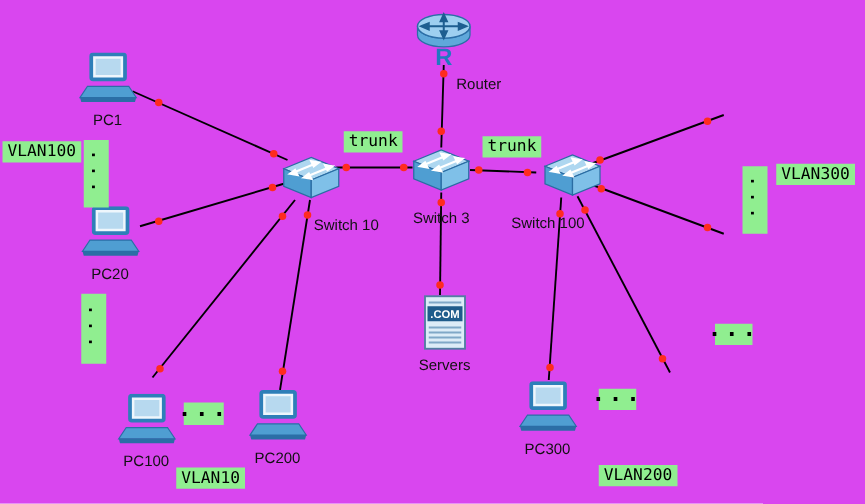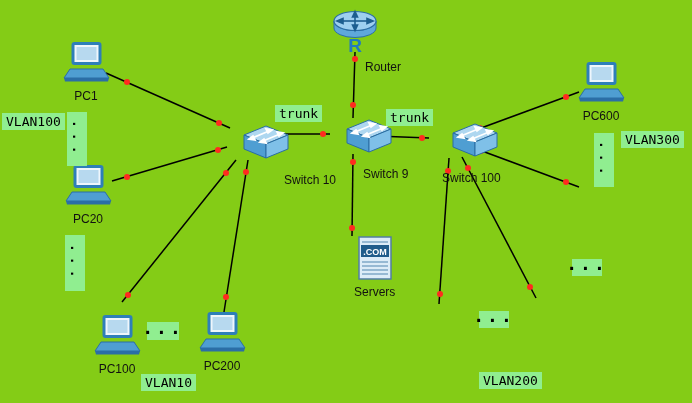--- a/index.html
+++ b/index.html
@@ -1,24 +1,24 @@
 <!DOCTYPE html>
 <html><head>
 <meta charset="utf-8">
 <style>
   * { margin:0; padding:0; box-sizing:border-box; }
   html,body { background:#fff; }
   body { font-family:"Liberation Sans", sans-serif; }
-  .canvas { position:relative; width:692px; height:403px; background:#84cc16; overflow:hidden; }
+  .canvas { position:relative; width:692px; height:403px; background:#d946ef; overflow:hidden; }
   .links { position:absolute; left:0; top:0; z-index:1; }
   .links line { stroke:#000; stroke-width:1.5; }
   .links circle { fill:#ff2b1f; }
   .node { position:absolute; display:flex; flex-direction:column; align-items:center; z-index:2; }
   .node .lbl { font-size:12px; color:#111; margin-top:5px; white-space:nowrap; }
-  .node.sw .lbl { margin-top:13px;margin-left:33px; }
+  .node.sw .lbl { margin-top:13px; }
   .node.router .lbl { margin-top:6px; transform:translateX(28px); }
   .node.sw10 .lbl { transform:translateX(28px); }
   .node.sw100 .lbl { transform:translateX(-20px);text-align:center; }
   .tag { position:absolute; background:#90ee90; color:#000;
          font-family:"DejaVu Sans Mono","Liberation Mono",monospace;
          font-size:13px; display:flex; align-items:center; justify-content:center;
          z-index:3; padding:1px 4px; white-space:nowrap; }
   .dots-h { font-weight:700; font-size:18px; letter-spacing:3px; }
   .dots-h .d { transform:translateY(-4px); display:inline-block; }
   .dots-v { writing-mode:vertical-rl; font-weight:700; font-size:13px; letter-spacing:5px; }
@@ -129,31 +129,31 @@
     <svg class="icon" width="46" height="36">
         <use href="#sym-switch"></use>
       </svg>
     <div class="lbl">Switch 10</div>
   </div>
 
   <div class="node sw" style="left:330px;top:118px">
     <svg class="icon" width="46" height="36">
         <use href="#sym-switch"></use>
       </svg>
-    <div class="lbl">Switch 9</div>
+    <div class="lbl">Switch 3</div>
   </div>
 
   <div class="node sw sw100" style="left:429px;top:122px">
     <svg class="icon" width="46" height="36">
         <use href="#sym-switch"></use>
       </svg>
     <div class="lbl">Switch 100</div>
   </div>
 
-  <div class="node" style="left:354px;top:236px">
+  <div class="node" style="left:335px;top:236px">
     <svg class="icon" width="34" height="44">
         <use href="#sym-server"></use>
       </svg>
     <div class="lbl">Servers</div>
   </div>
 
   <div class="node" style="left:62px;top:42px">
     <svg class="icon" width="48" height="42">
         <use href="#sym-laptop"></use>
       </svg>
@@ -174,29 +174,29 @@
     <div class="lbl">PC100</div>
   </div>
 
   <div class="node" style="left:198px;top:312px">
     <svg class="icon" width="48" height="42">
         <use href="#sym-laptop"></use>
       </svg>
     <div class="lbl">PC200</div>
   </div>
 
-
-
-
-  <div class="node" style="left:577px;top:62px">
-    <svg class="icon" width="48" height="42">
-        <use href="#sym-laptop"></use>
-      </svg>
-    <div class="lbl">PC600</div>
-  </div>
+  <div class="node" style="left:414px;top:305px">
+    <svg class="icon" width="48" height="42">
+        <use href="#sym-laptop"></use>
+      </svg>
+    <div class="lbl">PC300</div>
+  </div>
+
+
+
 
   <div class="tag" style="left:275px;top:105px">trunk</div>
   <div class="tag" style="left:386px;top:109px">trunk</div>
   <div class="tag" style="left:2px;top:113px">VLAN100</div>
   <div class="tag" style="left:621px;top:131px">VLAN300</div>
   <div class="tag" style="left:141px;top:374px">VLAN10</div>
   <div class="tag" style="left:479px;top:372px">VLAN200</div>
 
   <div class="tag dots-v" style="left:67px;top:112px;width:20px;height:54px">...</div>
   <div class="tag dots-v" style="left:65px;top:235px;width:20px;height:56px">...</div>

